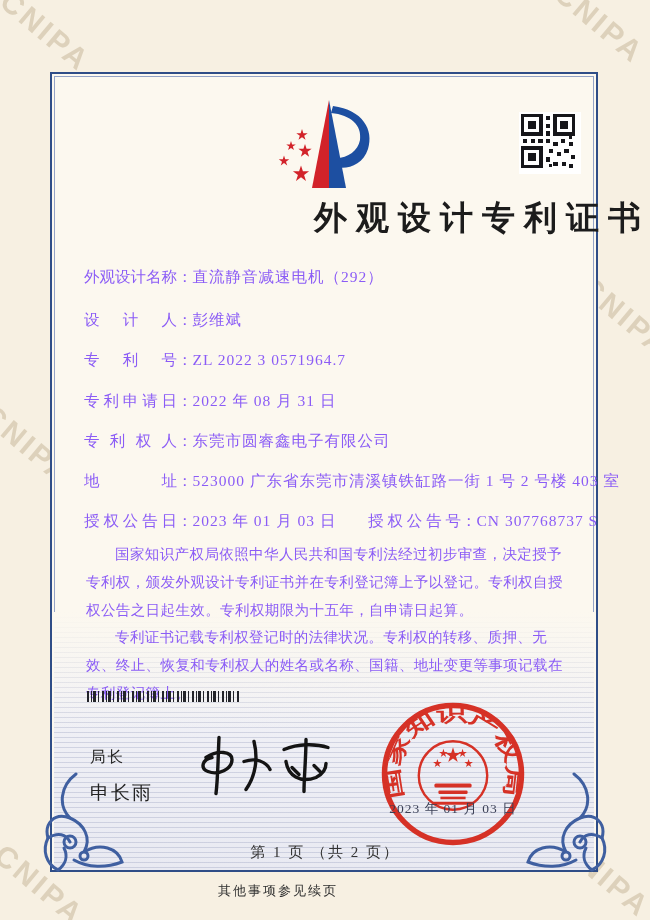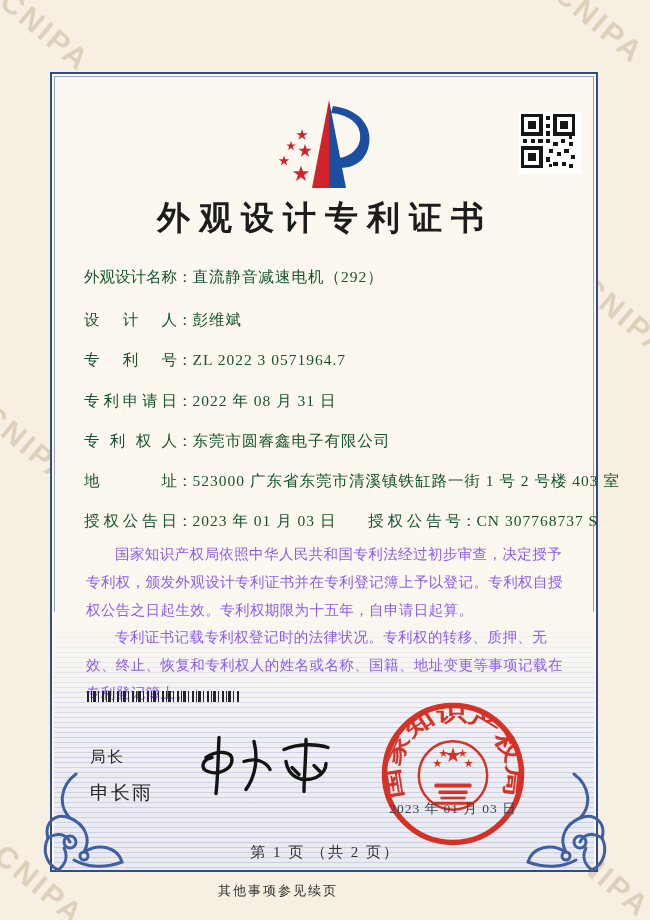--- a/index.html
+++ b/index.html
@@ -20,24 +20,24 @@
 
   
   .band{position:absolute;left:54px;top:612px;width:540px;height:258px;
         background-image:
           linear-gradient(180deg,#fcf8ef 0px,rgba(252,248,239,0) 120px),
           repeating-linear-gradient(180deg,rgba(116,126,168,.25) 0 1px,rgba(0,0,0,0) 1px 5px),
           linear-gradient(180deg,#f4f4f8 0,#e9eaf2 100%);}
 
   .certnum{position:absolute;left:84px;top:103px;font-size:15px;letter-spacing:2px;color:#2c2c2c;}
 
-  .title{position:absolute;left:0;top:196px;width:650px;text-align:center;
+  .title{position:absolute;left:0;top:196px;width:650px;text-align:right;
          font-size:33px;font-weight:bold;letter-spacing:9px;color:#1c1c1c;}
 
-  .frow{position:absolute;font-size:15.5px;color:#14532d;white-space:nowrap;}
+  .frow{position:absolute;font-size:15.5px;color:#8b5cf6;white-space:nowrap;}
   .flabel{display:inline-block;width:93px;text-align:justify;text-align-last:justify;
           vertical-align:top;}
   .fval{letter-spacing:1px;}
 
   .paras{position:absolute;left:86px;top:541px;width:478px;font-size:14.5px;
          line-height:1.92;color:#8b5cf6;letter-spacing:.4px;}
   .paras p{margin:0;text-indent:2em;}
 
   .barcode{position:absolute;left:87px;top:691px;width:153px;height:11px;
            background:repeating-linear-gradient(90deg,

